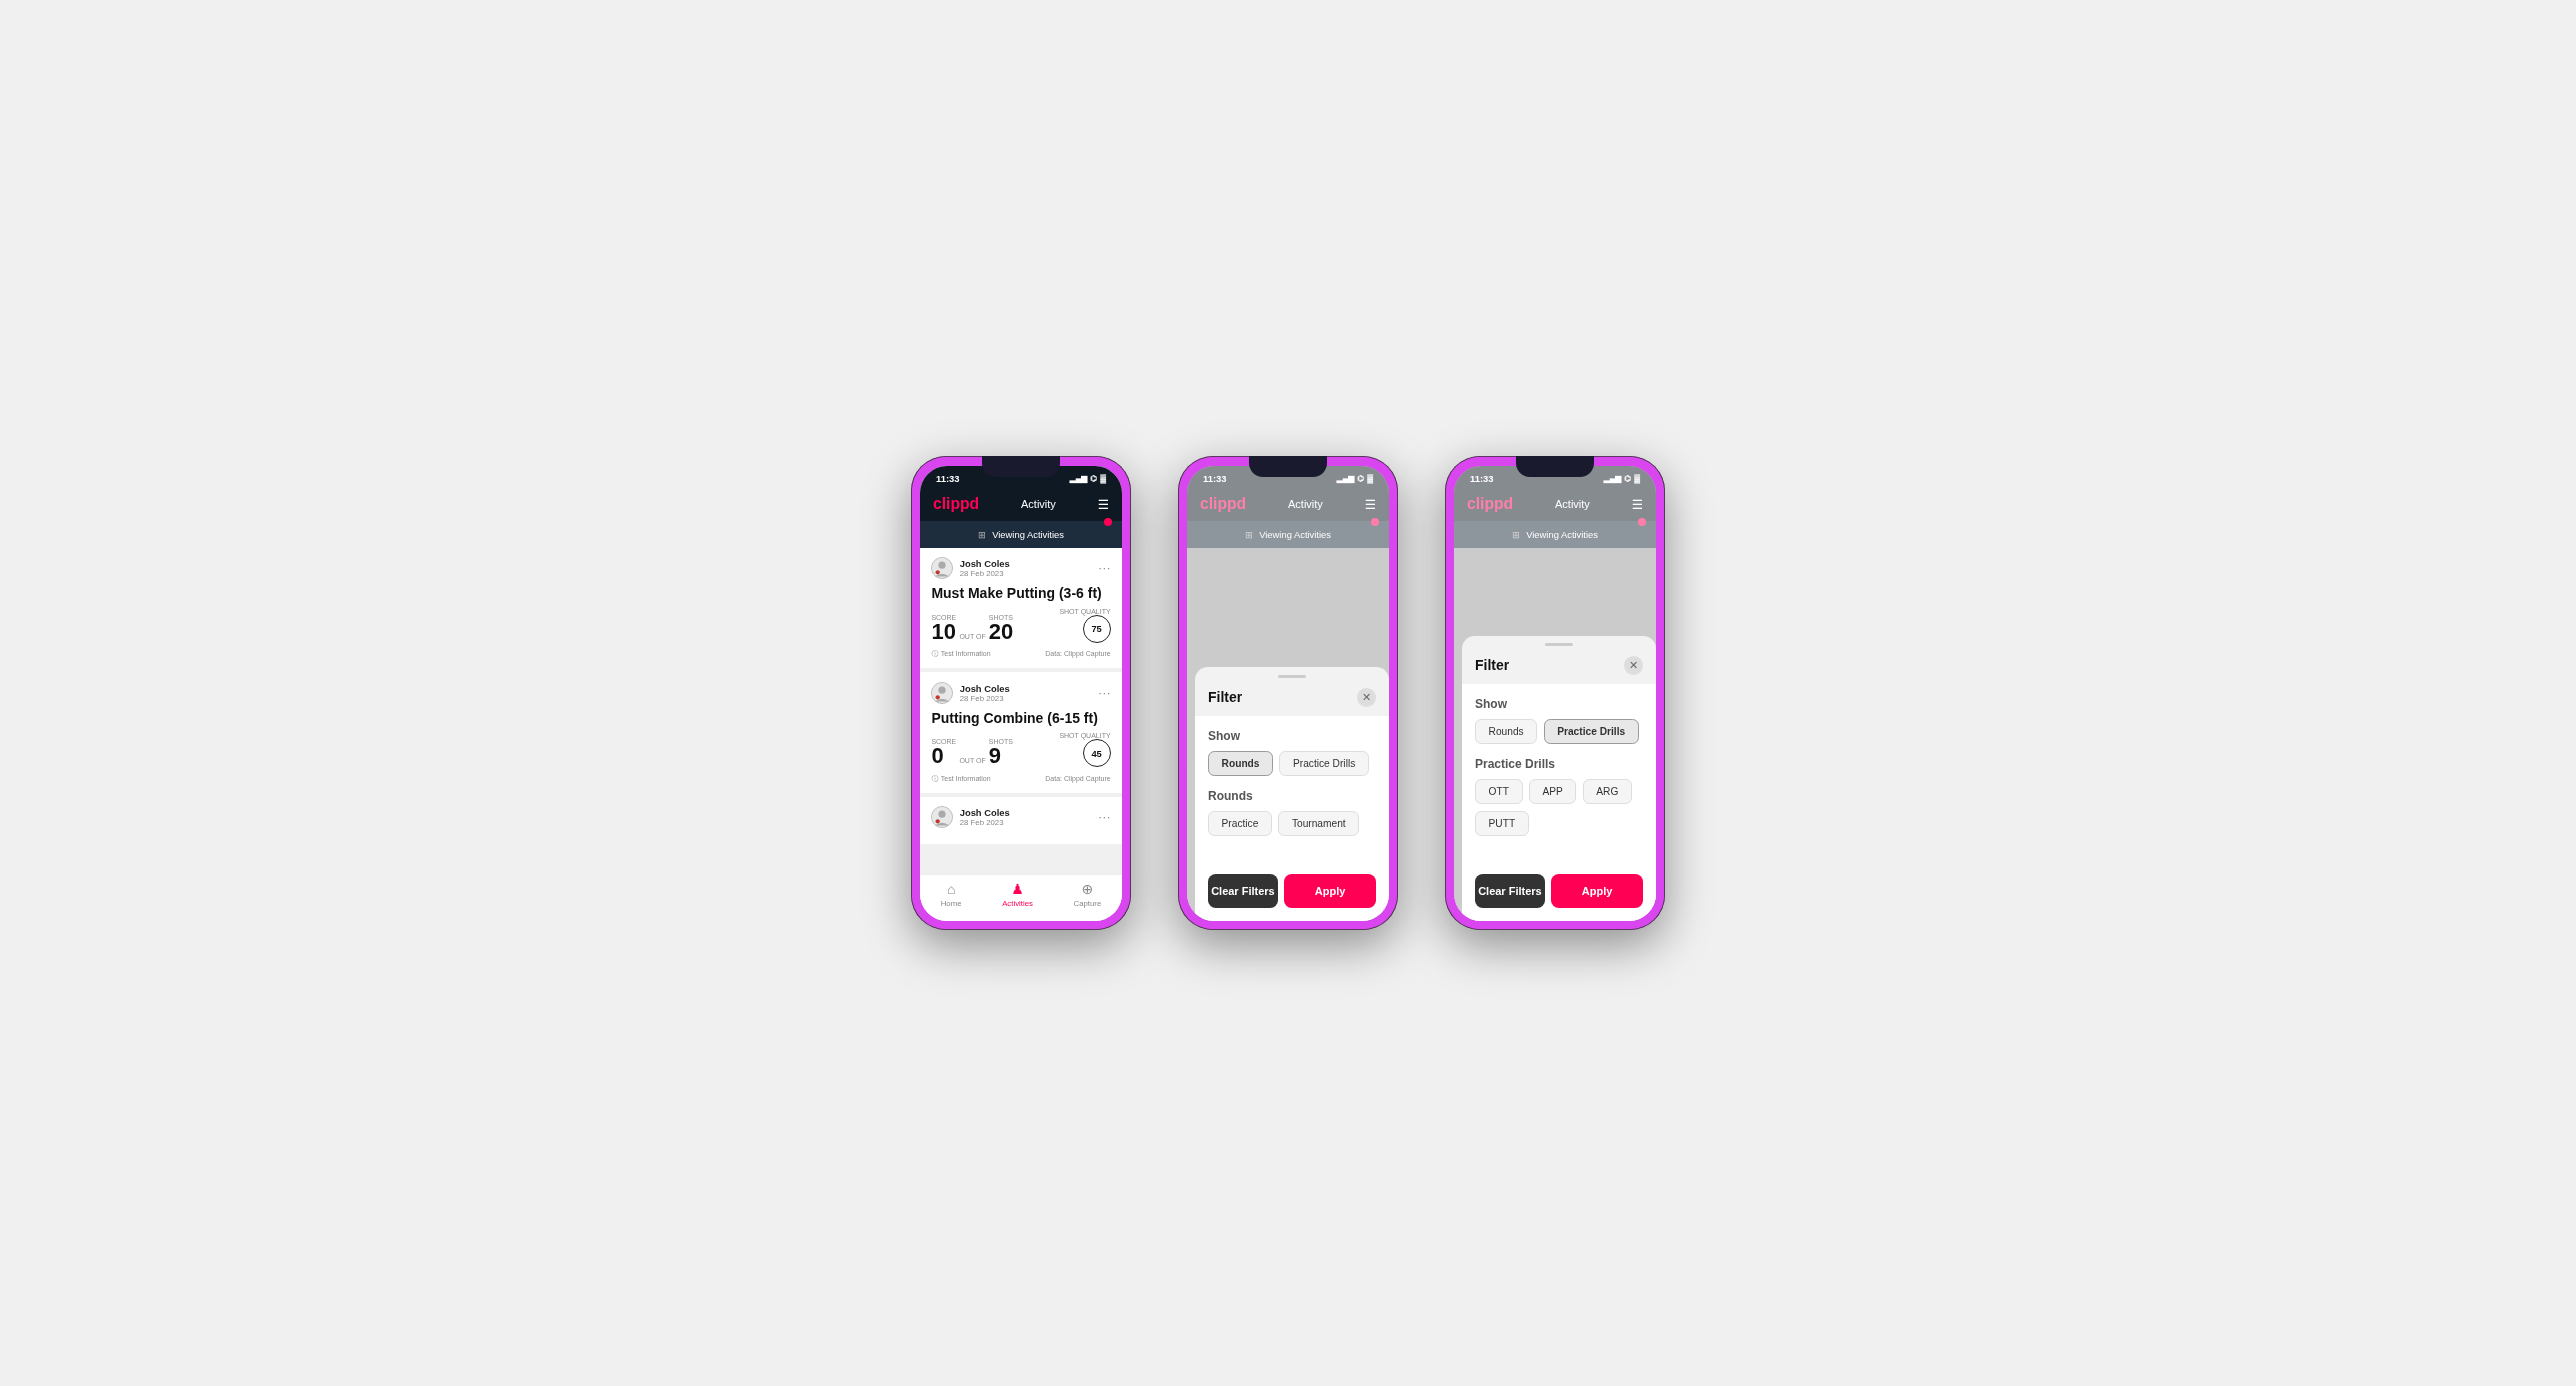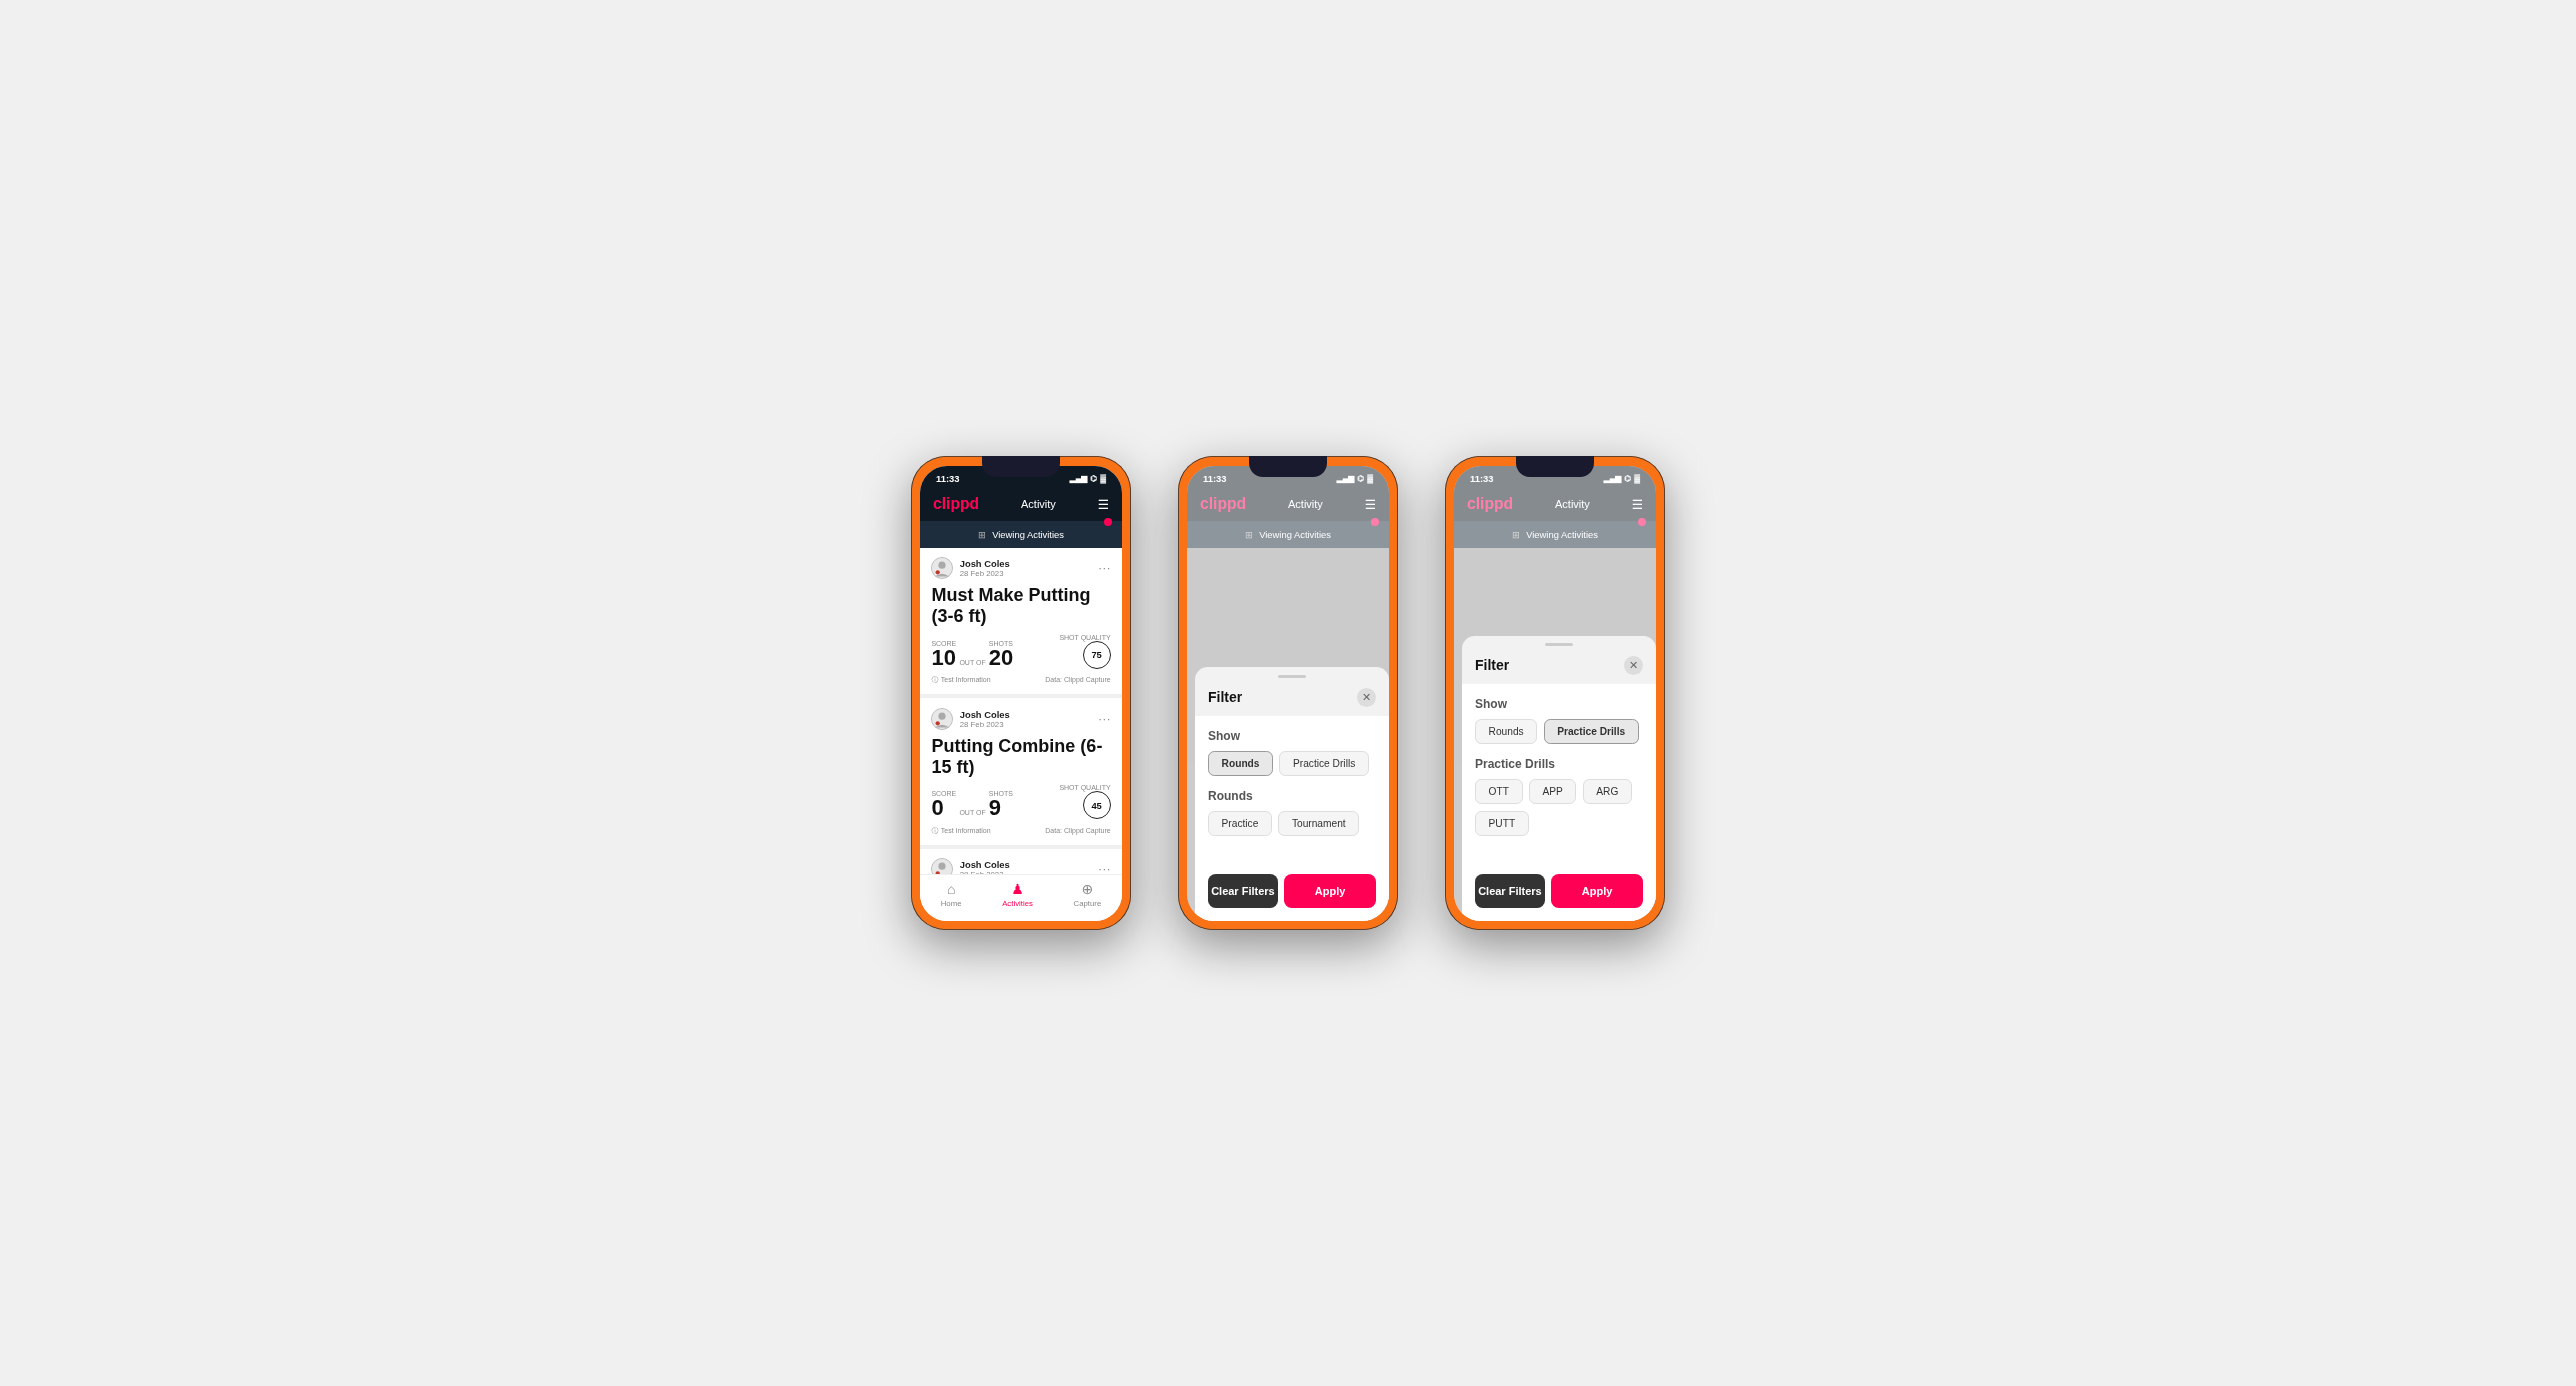--- a/index.html
+++ b/index.html
@@ -14,21 +14,21 @@
     }
     .phones-container {
       display: flex;
       gap: 47px;
       align-items: flex-start;
     }
 
     
     .phone {
       width: 220px;
-      background: #f97316;
+      background: #d946ef;
       border-radius: 35px;
       padding: 9.4px;
       box-shadow: 0 15.7px 47px rgba(0,0,0,0.4), inset 0 0 0 0.8px #333;
       position: relative;
     }
     .phone-inner {
       background: #fff;
       border-radius: 27px;
       overflow: hidden;
       position: relative;
@@ -140,21 +140,21 @@
       align-items: center;
       justify-content: center;
       font-size: 7.8px;
       color: #666;
     }
     .user-name { font-size: 9.4px; font-weight: 600; color: #222; }
     .user-date { font-size: 7.8px; color: #888; }
     .more-dots { color: #888; font-size: 12.6px; cursor: pointer; }
 
     .activity-title {
-      font-size: 18px;
+      font-size: 14px;
       font-weight: 700;
       color: #111;
       margin-bottom: 6.3px;
     }
 
     .stats-row {
       display: flex;
       gap: 0;
       align-items: flex-end;
       margin-bottom: 6.3px;

